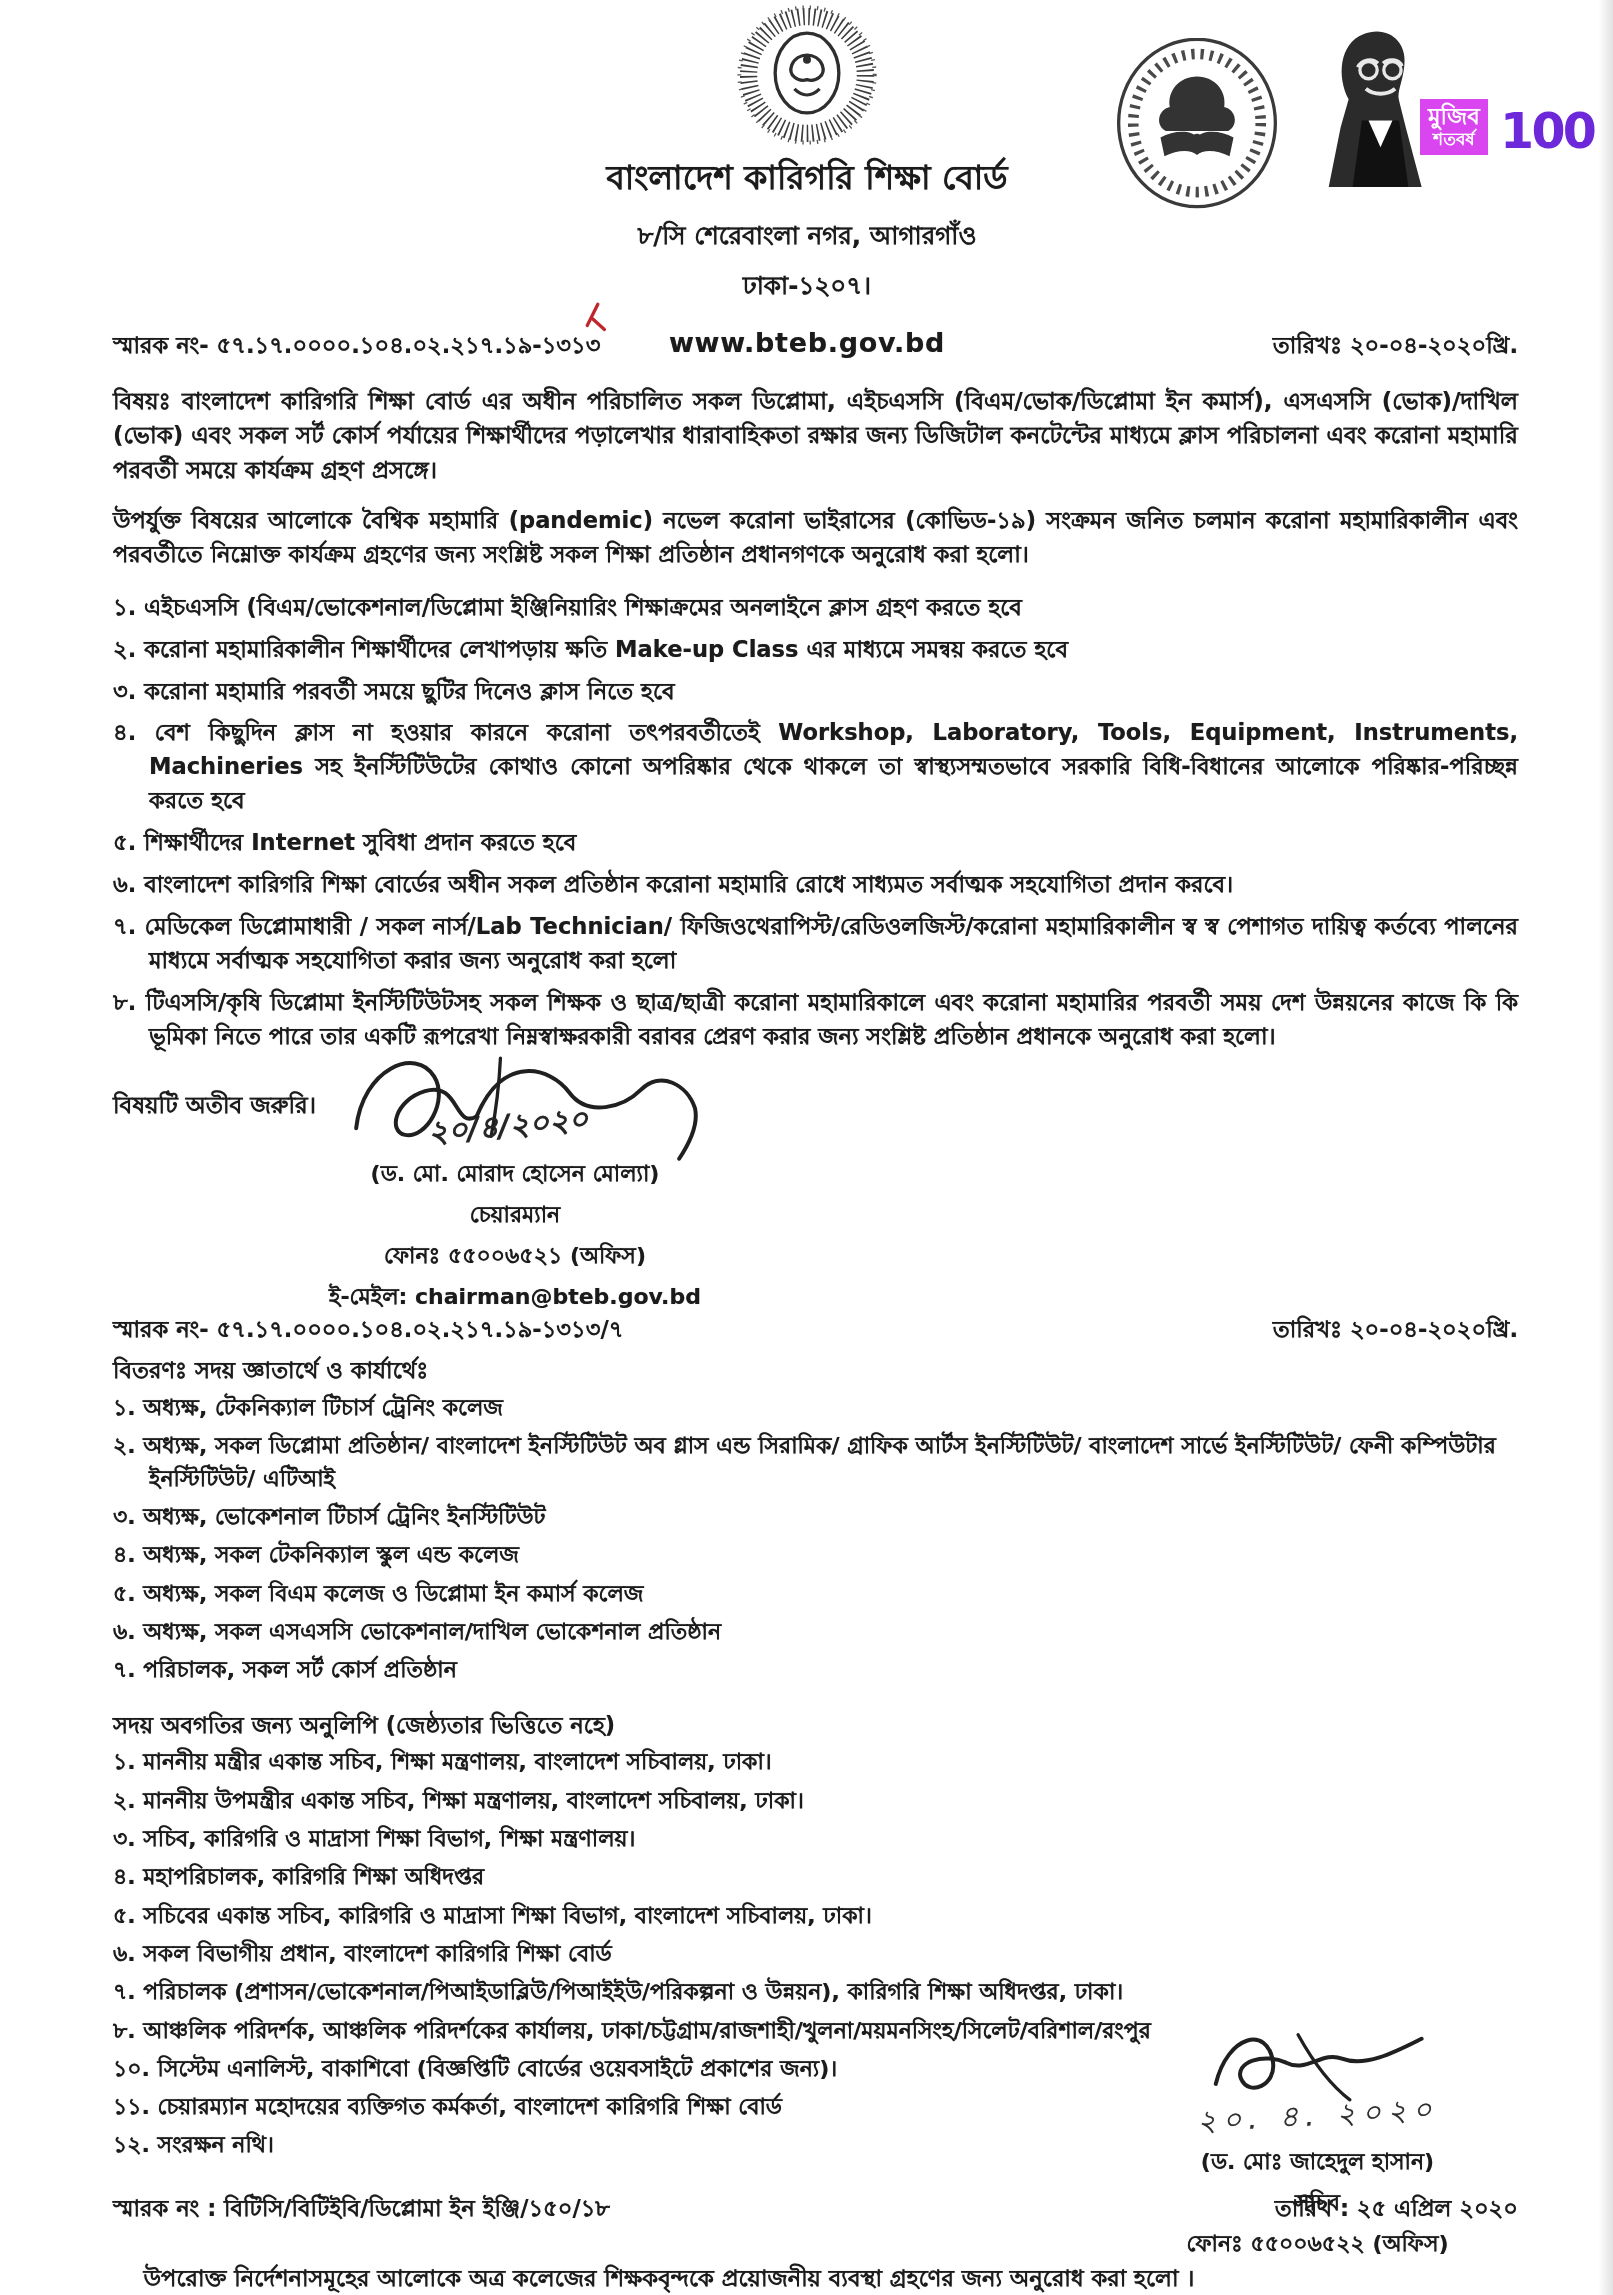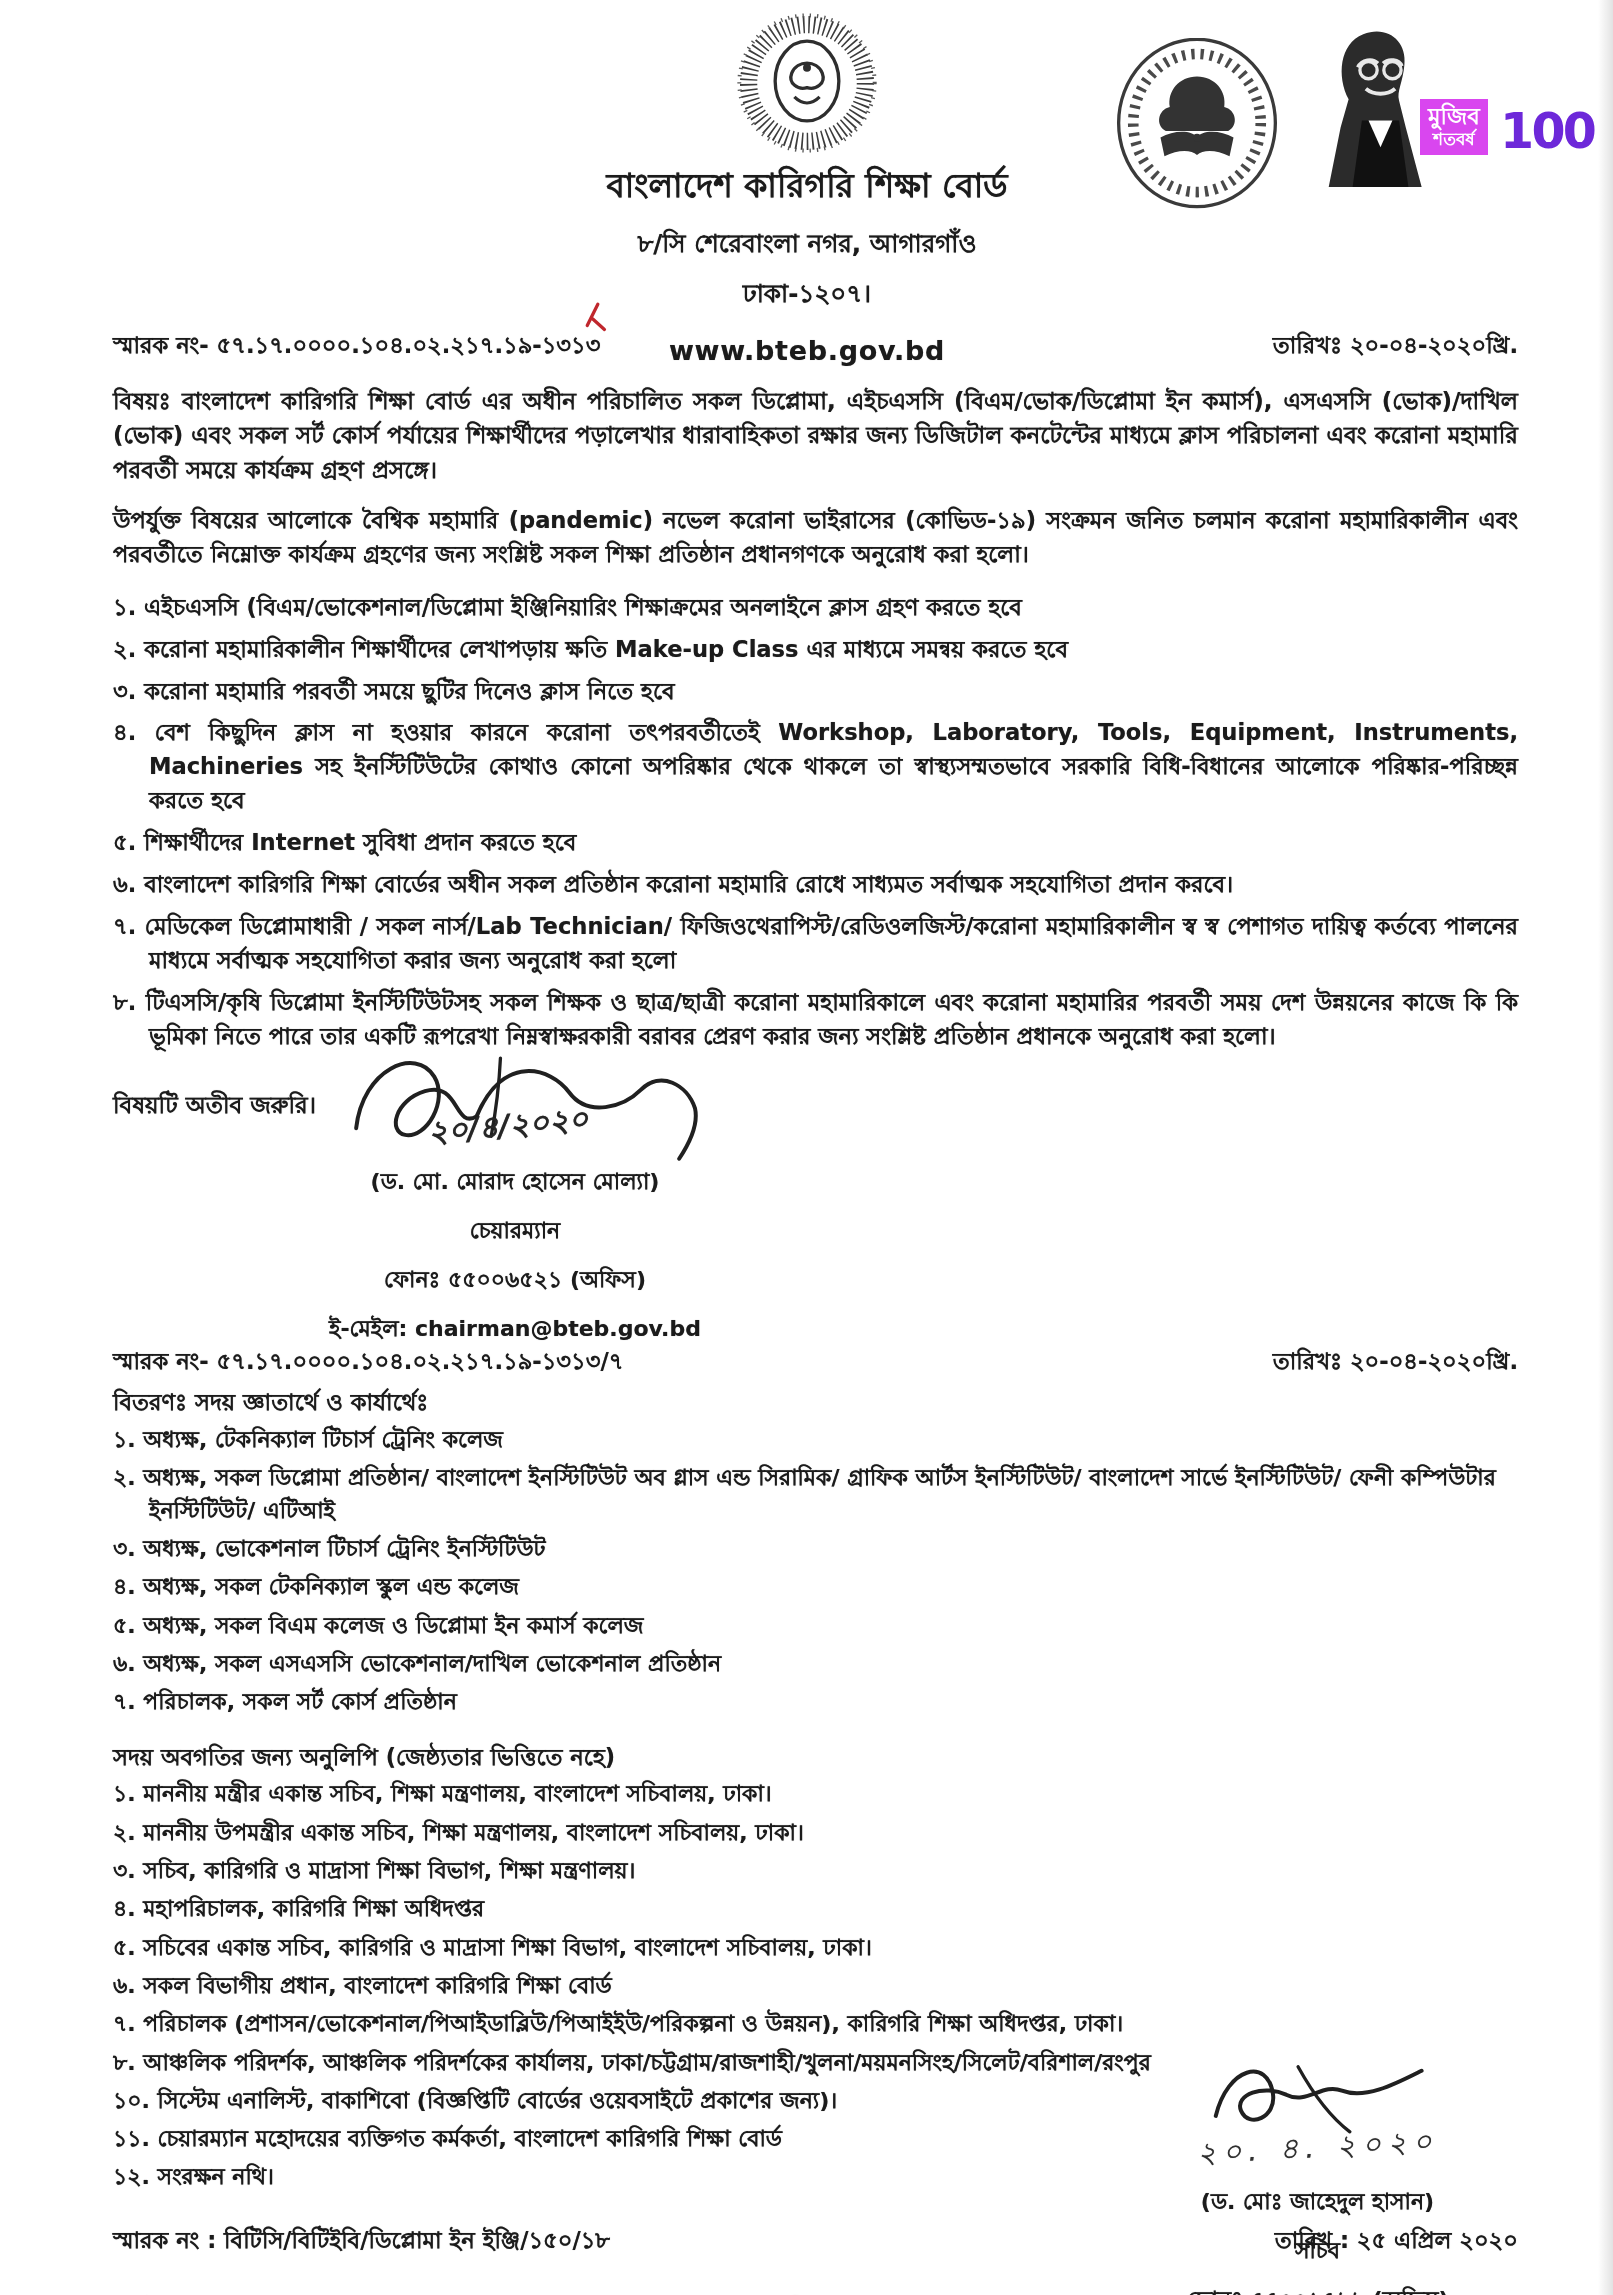--- a/index.html
+++ b/index.html
@@ -16,21 +16,21 @@
     background:#ffffff;
     overflow:hidden;
   }
   .scan-edge{
     position:absolute;right:0;top:0;bottom:0;width:16px;
     background:linear-gradient(to right,rgba(0,0,0,0),rgba(0,0,0,0.12));
     pointer-events:none;
   }
   
   .letterhead{
-    position:absolute;top:12px;left:50%;transform:translateX(-50%);
+    position:absolute;top:4px;left:50%;transform:translateX(-50%);
     width:664px;text-align:center;
   }
   .seal{display:inline-block;width:142px;height:142px;}
   .org-name{font-size:33px;font-weight:700;margin-top:4px;text-shadow:0 0 0.7px rgba(0,0,0,.65);}
   .addr{font-size:24.6px;font-weight:700;margin-top:9.3px;text-shadow:0 0 0.7px rgba(0,0,0,.5);}
   .website{font-size:27px;font-weight:700;margin-top:20px;letter-spacing:0.7px;text-shadow:0 0 0.7px rgba(0,0,0,.5);}
   .logo-college{position:absolute;top:38px;left:1110px;width:174px;height:174px;}
   .logo-mujib{position:absolute;top:21px;left:1322px;width:226px;height:166px;}
   
   .content{
@@ -44,21 +44,21 @@
   .intro{margin-top:17px;text-align:justify;}
   .num-list{margin-top:18.6px;}
   .num-list .item{padding-left:36px;text-indent:-36px;margin-bottom:8px;text-align:justify;}
   
   .sig-row{display:flex;justify-content:flex-start;align-items:flex-start;margin-top:4px;}
   .urgent{font-size:23px;padding-top:26.5px;}
   .sig-block{text-align:center;width:398px;}
   .chairman-block{margin-top:-38px;margin-right:6.6px;}
   .sig-art{position:relative;height:126px;}
   .sig-art svg{position:absolute;left:50%;transform:translateX(-50%);bottom:-18.6px;}
-  .sig-line{font-size:22px;margin-top:16px;}
+  .sig-line{font-size:22px;margin-top:8px;}
   .hand-date{
     font-size:29px;font-weight:400;font-style:italic;letter-spacing:6.6px;
     color:#2e2e2e;transform:rotate(-3deg);display:inline-block;
   }
   
   .dist-title{margin-top:6.6px;}
   .plain-list{margin-top:2.7px;}
   .plain-list .item{padding-left:36px;text-indent:-36px;margin-bottom:5.3px;font-size:22px;}
   .copies{position:relative;margin-top:22.6px;}
   .secretary-block{position:absolute;right:8px;top:285px;width:385px;text-align:center;}

